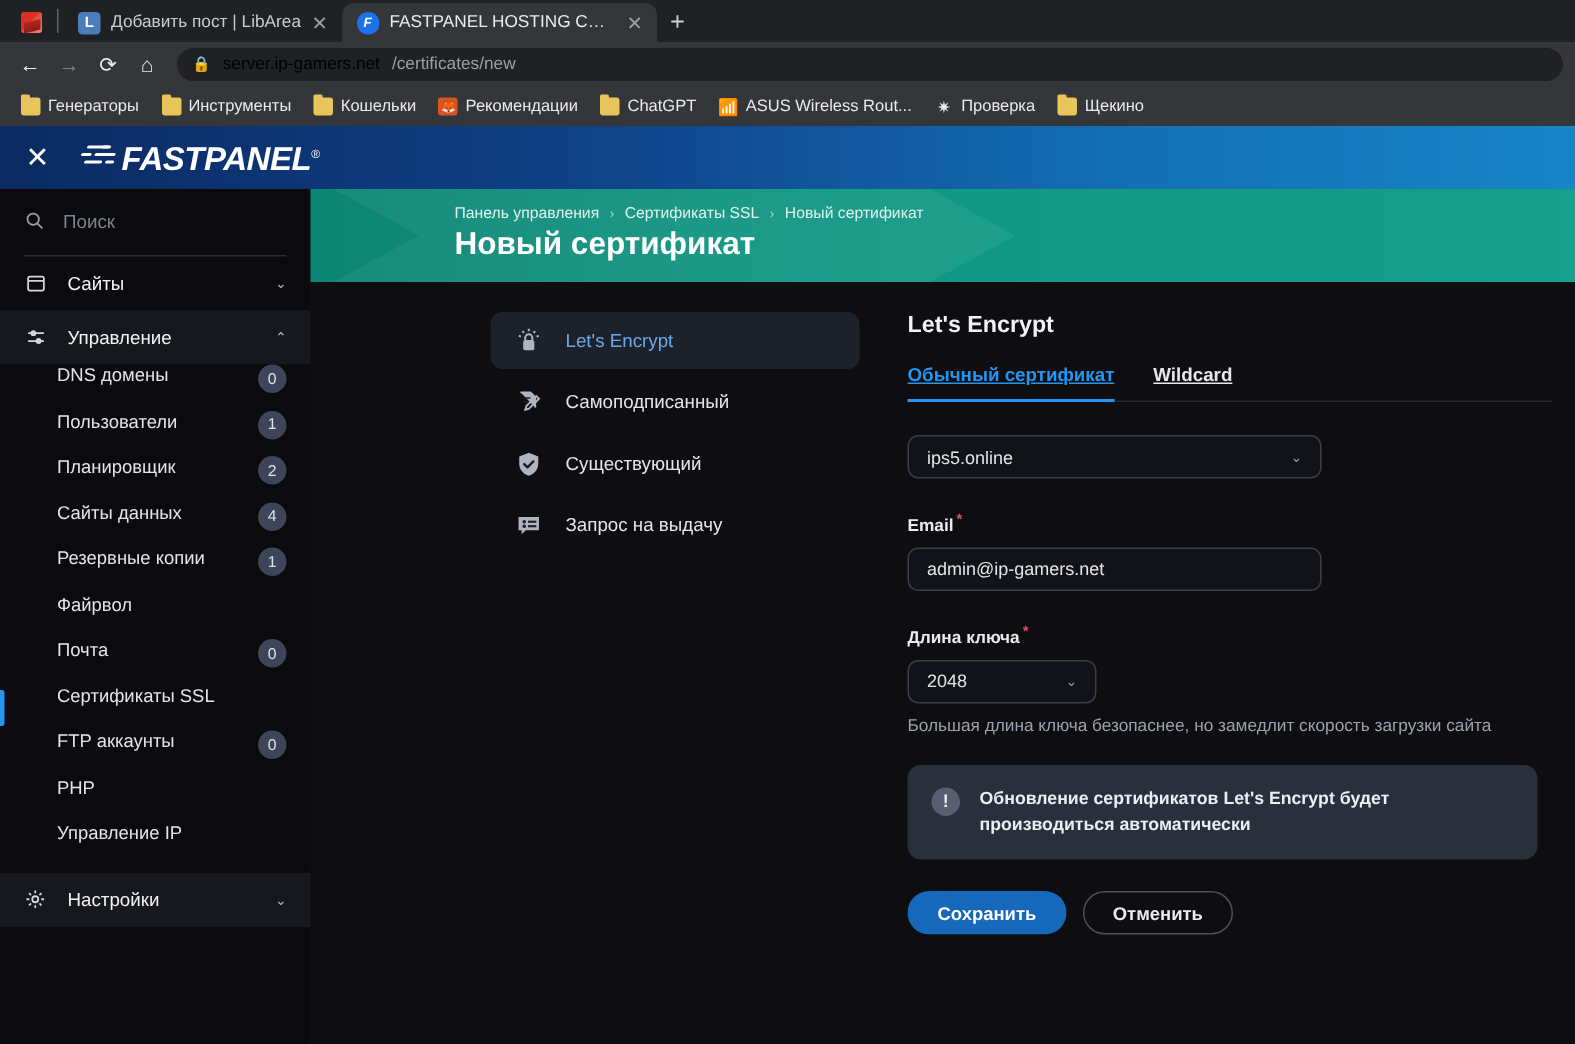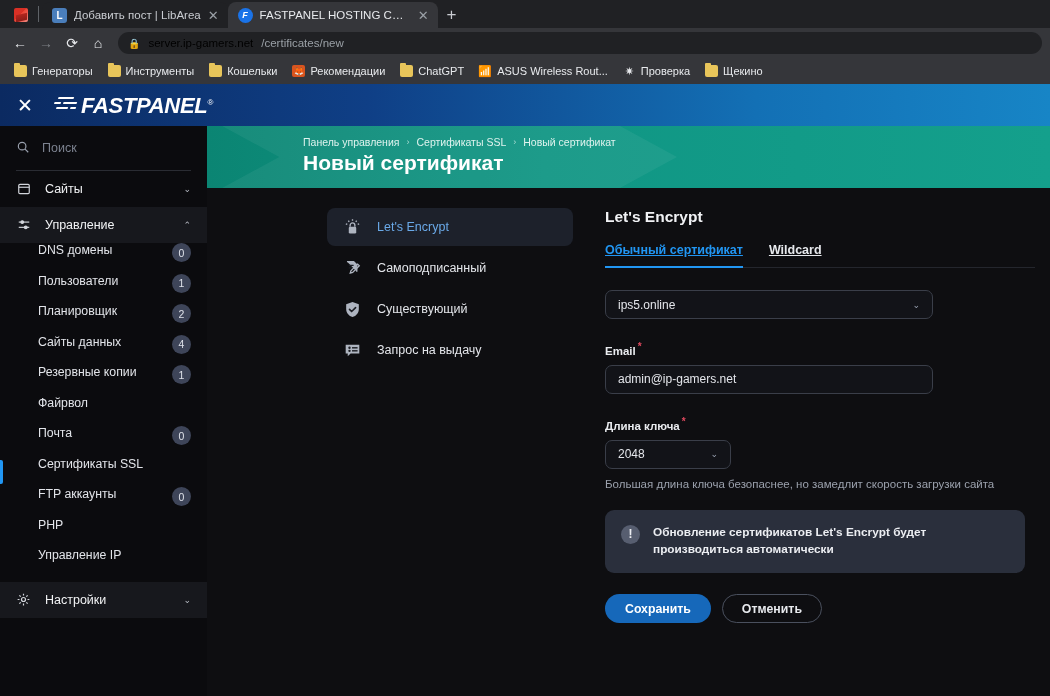--- a/index.html
+++ b/index.html
@@ -179,21 +179,21 @@
   }
 
   .field { margin-top: 22px; }
   .field-label { font-size: 11.5px; color: #e9ebef; font-weight: bold; margin-bottom: 8px; }
   .req { color: #e04a5f; font-size: 10px; vertical-align: super; margin-left: 2px; }
 
   .control {
     height: 29px; border: 1px solid #3a3e49; border-radius: 7px; background: #121318;
     display: flex; align-items: center; padding: 0 12px; color: #e3e5ea; font-size: 12px;
   }
-  .control.w-full { width: 328px; }
+  .control.w-full { width: 276px; }
   .control.w-sm { width: 126px; }
   .control .val { flex: 1; white-space: nowrap; overflow: hidden; text-overflow: ellipsis; }
   .control .caret { color: #9aa3b2; font-size: 9px; margin-left: 8px; }
 
   .hint { font-size: 11.5px; color: #9ba1ad; margin-top: 9px; }
 
   .notice {
     margin-top: 20px; background: #2a2f3c; border-radius: 9px; padding: 14px 16px;
     display: flex; gap: 13px; align-items: flex-start; width: 420px;
   }

